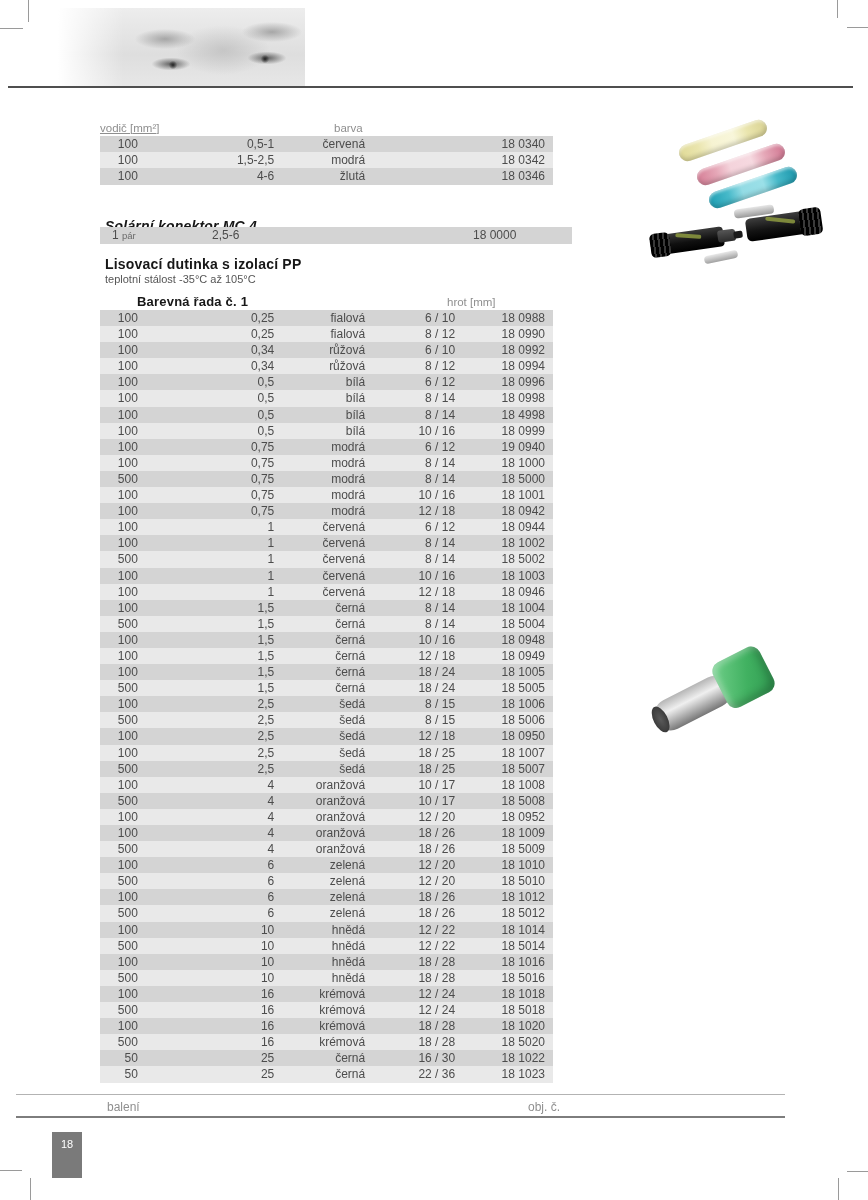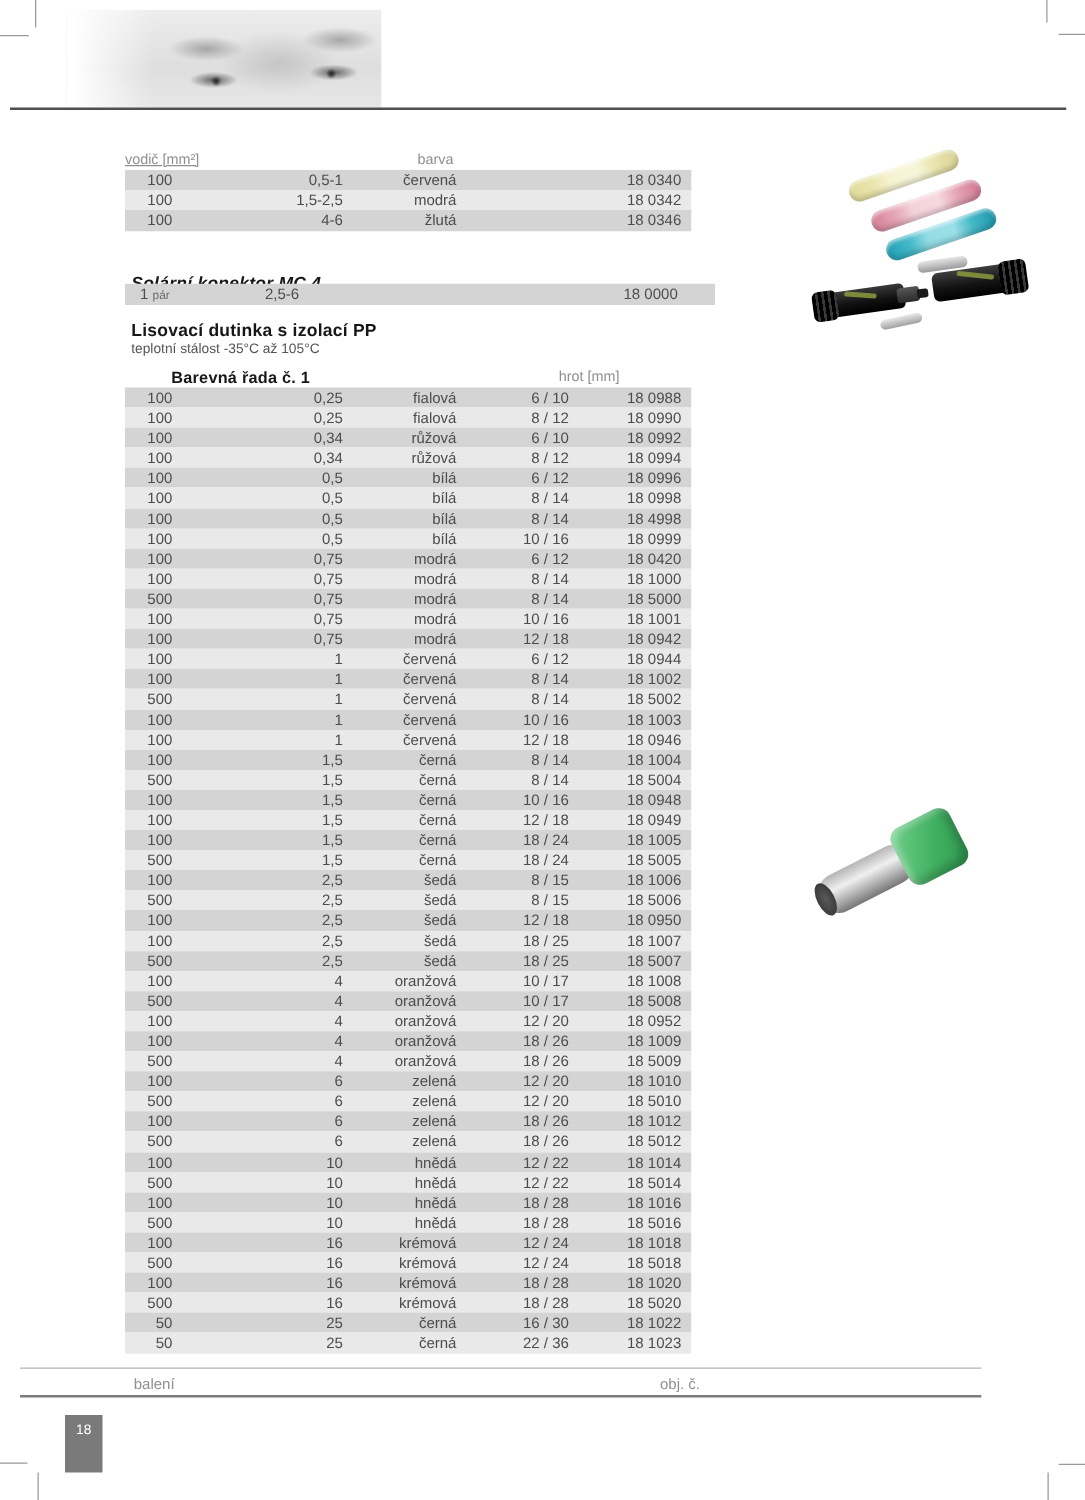--- a/index.html
+++ b/index.html
@@ -39,21 +39,21 @@
   .c3{width:96px;text-align:right;}
   .c4{width:95px;}
   .c5{width:95px;padding-right:8px;}
 
   .mc4row{position:absolute;left:100px;top:227px;width:472px;height:16.5px;line-height:16.5px;
           background:#d4d4d4;display:flex;font-size:12px;}
   .mc4row .qty{width:182px;text-align:left;padding-left:12px;}
   .mc4row .qty small{font-size:9.5px;color:#6a6a6a;}
   .mc4row .size{width:100px;margin-left:-82px;text-align:left;}
   .mc4row .fill{flex:1;}
-  .mc4row .code{width:95px;text-align:center;padding-right:4px;}
+  .mc4row .code{width:95px;text-align:left;padding-right:4px;}
 
   
   .fthin{position:absolute;left:16px;top:1094px;width:769px;height:1px;background:#b3b3b3;}
   .fthick{position:absolute;left:16px;top:1116px;width:769px;height:2px;background:#7d7d7d;}
   .flabel{position:absolute;top:1100px;font-size:12px;color:#8f8f8f;white-space:nowrap;}
   .badge{position:absolute;left:52px;top:1132px;width:30px;height:46px;background:#7a7a7a;}
   .badge span{display:block;text-align:center;padding-top:6px;font-size:11px;color:#ffffff;}
 
   
   .pill{position:absolute;height:17px;width:92px;border-radius:9px;
@@ -216,21 +216,21 @@
         <span class="c c3">bílá</span>
         <span class="c c4">10 / 16</span>
         <span class="c c5">18 0999</span>
       </div>
 
       <div class="trow">
         <span class="c c1">100</span>
         <span class="c c2">0,75</span>
         <span class="c c3">modrá</span>
         <span class="c c4">6 / 12</span>
-        <span class="c c5">18 0420</span>
+        <span class="c c5">19 0940</span>
       </div>
 
       <div class="trow">
         <span class="c c1">100</span>
         <span class="c c2">0,75</span>
         <span class="c c3">modrá</span>
         <span class="c c4">8 / 14</span>
         <span class="c c5">18 1000</span>
       </div>
 

